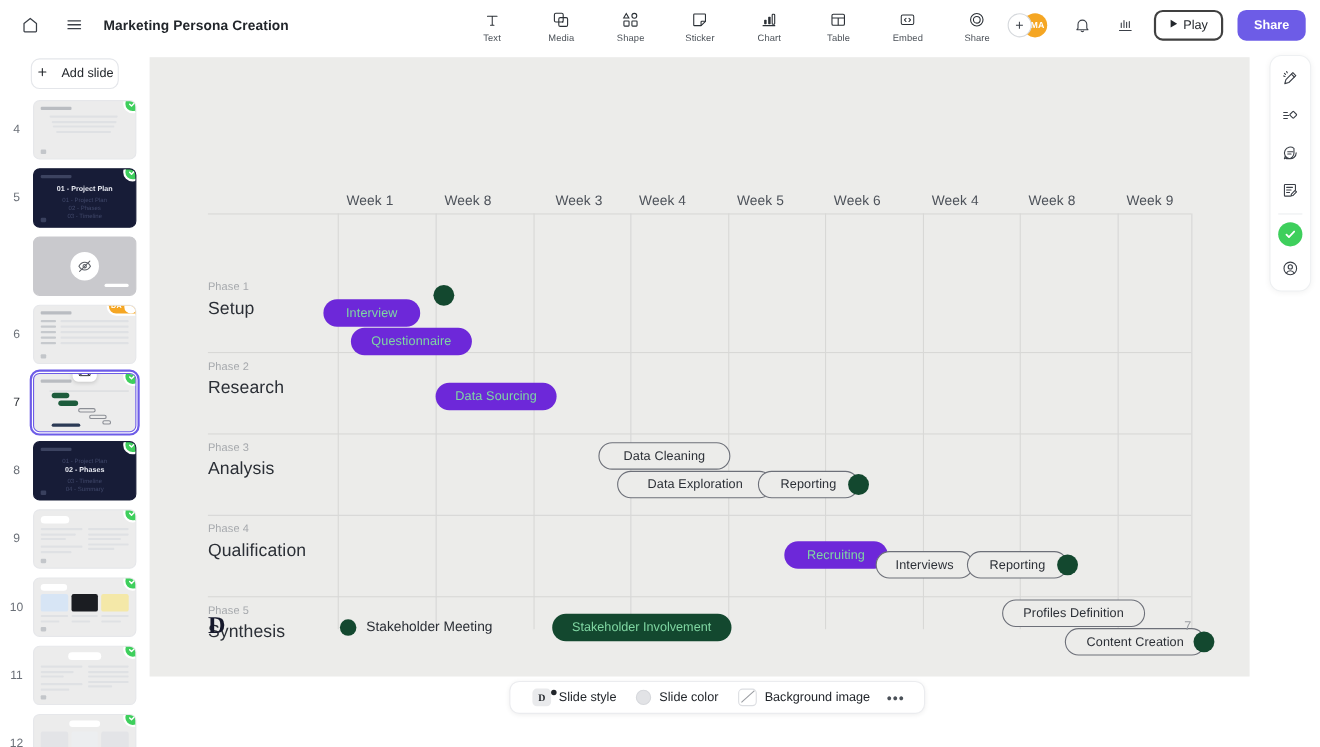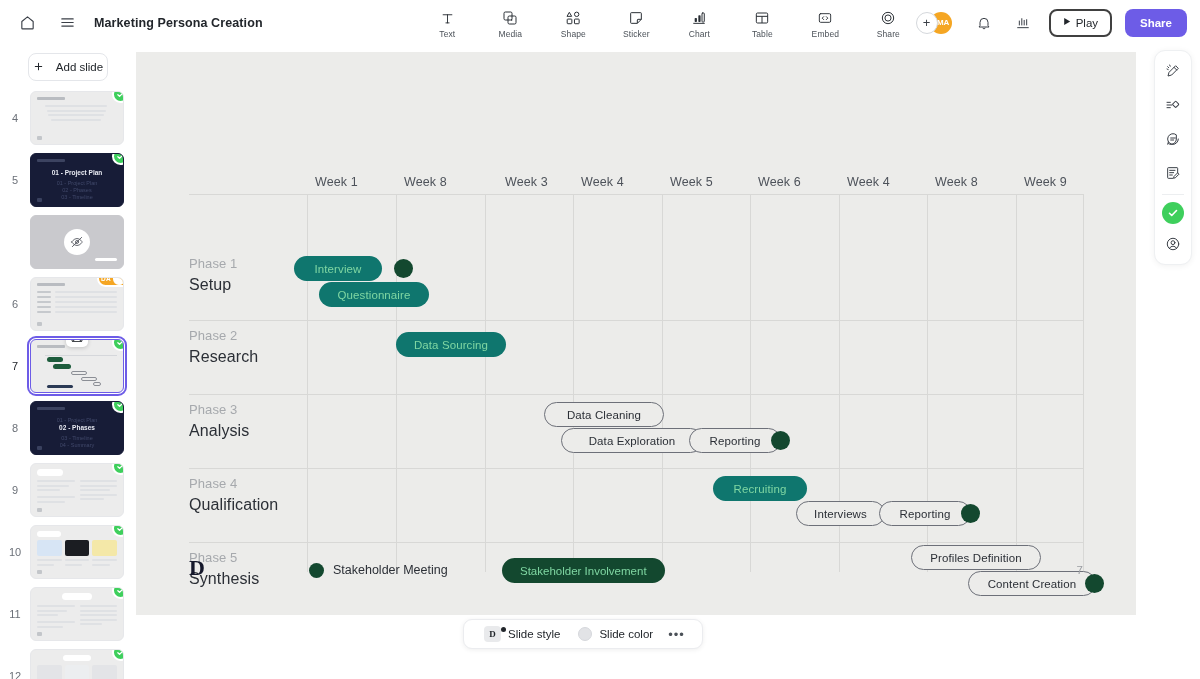--- a/index.html
+++ b/index.html
@@ -138,29 +138,29 @@
   .gantt { position:absolute; left:53px; top:120px; width:894px; height:400px; }
   .weeks { position:absolute; left:0; top:0; width:100%; height:28px; }
   .wk-label {
     position:absolute; top:3px; font-size:12.5px; color:#4d525a; letter-spacing:.1px;
   }
   .vline {
     position:absolute; top:22px; width:1px; background:#d8d8d6; height:378px;
   }
   .rowline { position:absolute; left:0; width:894px; height:1px; background:#d8d8d6; }
   .ph-label { position:absolute; left:0; }
-  .ph-num { font-size:13px; color:#a6a9ad; letter-spacing:.1px; }
+  .ph-num { font-size:10px; color:#a6a9ad; letter-spacing:.1px; }
   .ph-name { font-size:16px; color:#2b2f36; margin-top:5px; letter-spacing:.1px; }
 
   .pill {
     position:absolute; height:25px; border-radius:13px; display:flex;
     align-items:center; justify-content:center; font-size:11.5px;
     white-space:nowrap; letter-spacing:.1px; cursor:default;
   }
-  .pill.solid { background:#0f766e; color:#7fd6a2; }
+  .pill.solid { background:#6d28d9; color:#7fd6a2;margin-top:16px; }
   .pill.outline { background:#ececea; color:#2b2f36; border:1px solid #6d7079; }
   .dot {
     position:absolute; width:19px; height:19px; border-radius:50%; background:#13482f;
   }
 
   .legend { position:absolute; left:53px; top:500px; width:894px; height:40px; }
   .brand-d { position:absolute; left:0; top:3px; font-size:22px; font-weight:700; color:#15182b;
              font-family:"Liberation Serif", serif; letter-spacing:-1px; }
   .lg-dot { position:absolute; left:120px; top:11px; width:15px; height:15px; border-radius:50%; background:#13482f; }
   .lg-txt { position:absolute; left:144px; top:11px; font-size:12.5px; color:#2b2f36;text-align:center; }
@@ -680,20 +680,24 @@
 
   <div class="bottombar">
     <div class="bb-item">
       <span class="swatch-d">D</span>
       <span class="bb-label">Slide style</span>
     </div>
     <div class="bb-item">
       <span class="circle-sw"></span>
       <span class="bb-label">Slide color</span>
     </div>
+    <div class="bb-item">
+      <span class="img-sw"></span>
+      <span class="bb-label">Background image</span>
+    </div>
     <div class="bb-dots">•••</div>
   </div>
 
   <div class="rail">
     <div class="rail-btn">
       <svg width="16" height="16" viewBox="0 0 24 24" fill="none" stroke="currentColor" stroke-width="1.5" stroke-linecap="round" stroke-linejoin="round">
           <path d="M15.5 4.5 6 14l-1.5 5.5L10 18l9.5-9.5z"></path>
           <path d="M13.5 6.5 17.5 10.5"></path>
           <path d="M4 5.5l1.5 1.5M7 3l.8 1.8M3 9l1.8.8"></path>
         </svg>

